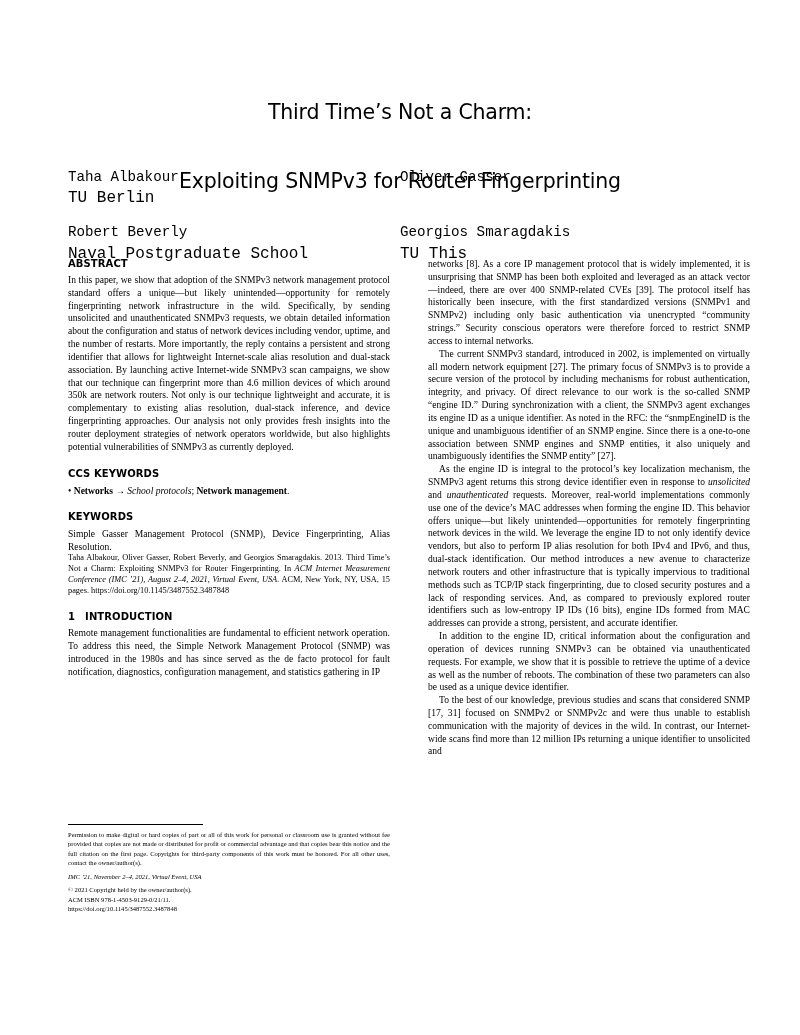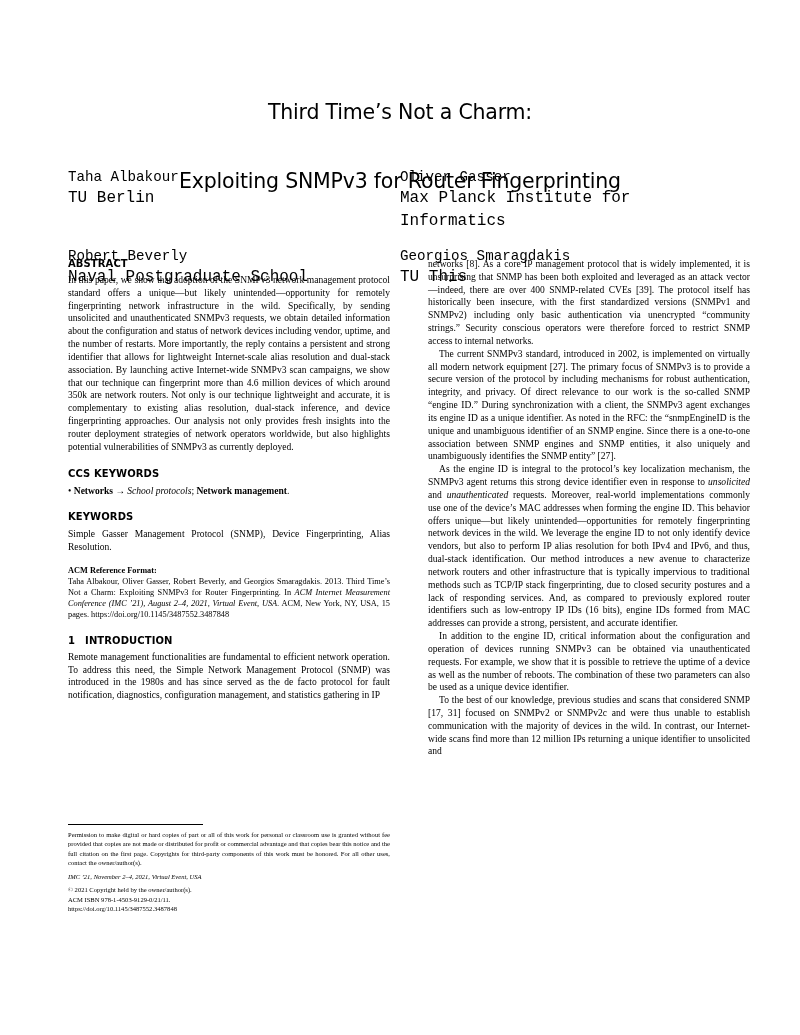--- a/index.html
+++ b/index.html
@@ -152,21 +152,20 @@
   </div>
 
   <div class="authors">
     <div class="author-row">
       <div class="author-cell">
         <div class="author-name">Taha Albakour</div>
         <div class="author-affil">TU Berlin</div>
       </div>
       <div class="author-cell">
         <div class="author-name">Oliver Gasser</div>
-        <div class="author-affil">Max Planck Institute for Informatics</div>
       </div>
     </div>
     <div class="author-row second">
       <div class="author-cell">
         <div class="author-name">Robert Beverly</div>
         <div class="author-affil">Naval Postgraduate School</div>
       </div>
       <div class="author-cell">
         <div class="author-name">Georgios Smaragdakis</div>
         <div class="author-affil">TU This</div>
@@ -178,21 +177,20 @@
 
     <h2 class="sec">ABSTRACT</h2>
     <p>In this paper, we show that adoption of the SNMPv3 network management protocol standard offers a unique—but likely unintended—opportunity for remotely fingerprinting network infrastructure in the wild. Specifically, by sending unsolicited and unauthenticated SNMPv3 requests, we obtain detailed information about the configuration and status of network devices including vendor, uptime, and the number of restarts. More importantly, the reply contains a persistent and strong identifier that allows for lightweight Internet-scale alias resolution and dual-stack association. By launching active Internet-wide SNMPv3 scan campaigns, we show that our technique can fingerprint more than 4.6 million devices of which around 350k are network routers. Not only is our technique lightweight and accurate, it is complementary to existing alias resolution, dual-stack inference, and device fingerprinting approaches. Our analysis not only provides fresh insights into the router deployment strategies of network operators worldwide, but also highlights potential vulnerabilities of SNMPv3 as currently deployed.</p>
 
     <h2 class="sec spaced">CCS KEYWORDS</h2>
     <p class="ccs-line"><span>•</span> <span class="bold">Networks</span> <span>→</span> <span class="italic">School protocols</span><span>;</span> <span class="bold">Network management</span><span>.</span></p>
 
     <h2 class="sec spaced">KEYWORDS</h2>
     <p class="keywords-body">Simple Gasser Management Protocol (SNMP), Device Fingerprinting, Alias Resolution.</p>
 
-    <div class="acm-ref-head">ACM Reference Format:</div>
     <p class="acm-ref-body"><span>Taha Albakour, Oliver Gasser, Robert Beverly, and Georgios Smaragdakis. 2013. Third Time’s Not a Charm: Exploiting SNMPv3 for Router Fingerprinting. In </span><span class="italic">ACM Internet Measurement Conference (IMC ’21), August 2–4, 2021, Virtual Event, USA.</span><span> ACM, New York, NY, USA, 15 pages. https://doi.org/10.1145/3487552.3487848</span></p>
 
     <h2 class="sec numbered spaced">
         <span>1</span>
         <span>INTRODUCTION</span>
       </h2>
     <p>Remote management functionalities are fundamental to efficient network operation. To address this need, the Simple Network Management Protocol (SNMP) was introduced in the 1980s and has since served as the de facto protocol for fault notification, diagnostics, configuration management, and statistics gathering in IP</p>
   </div>
 
   <div class="col col-right">

